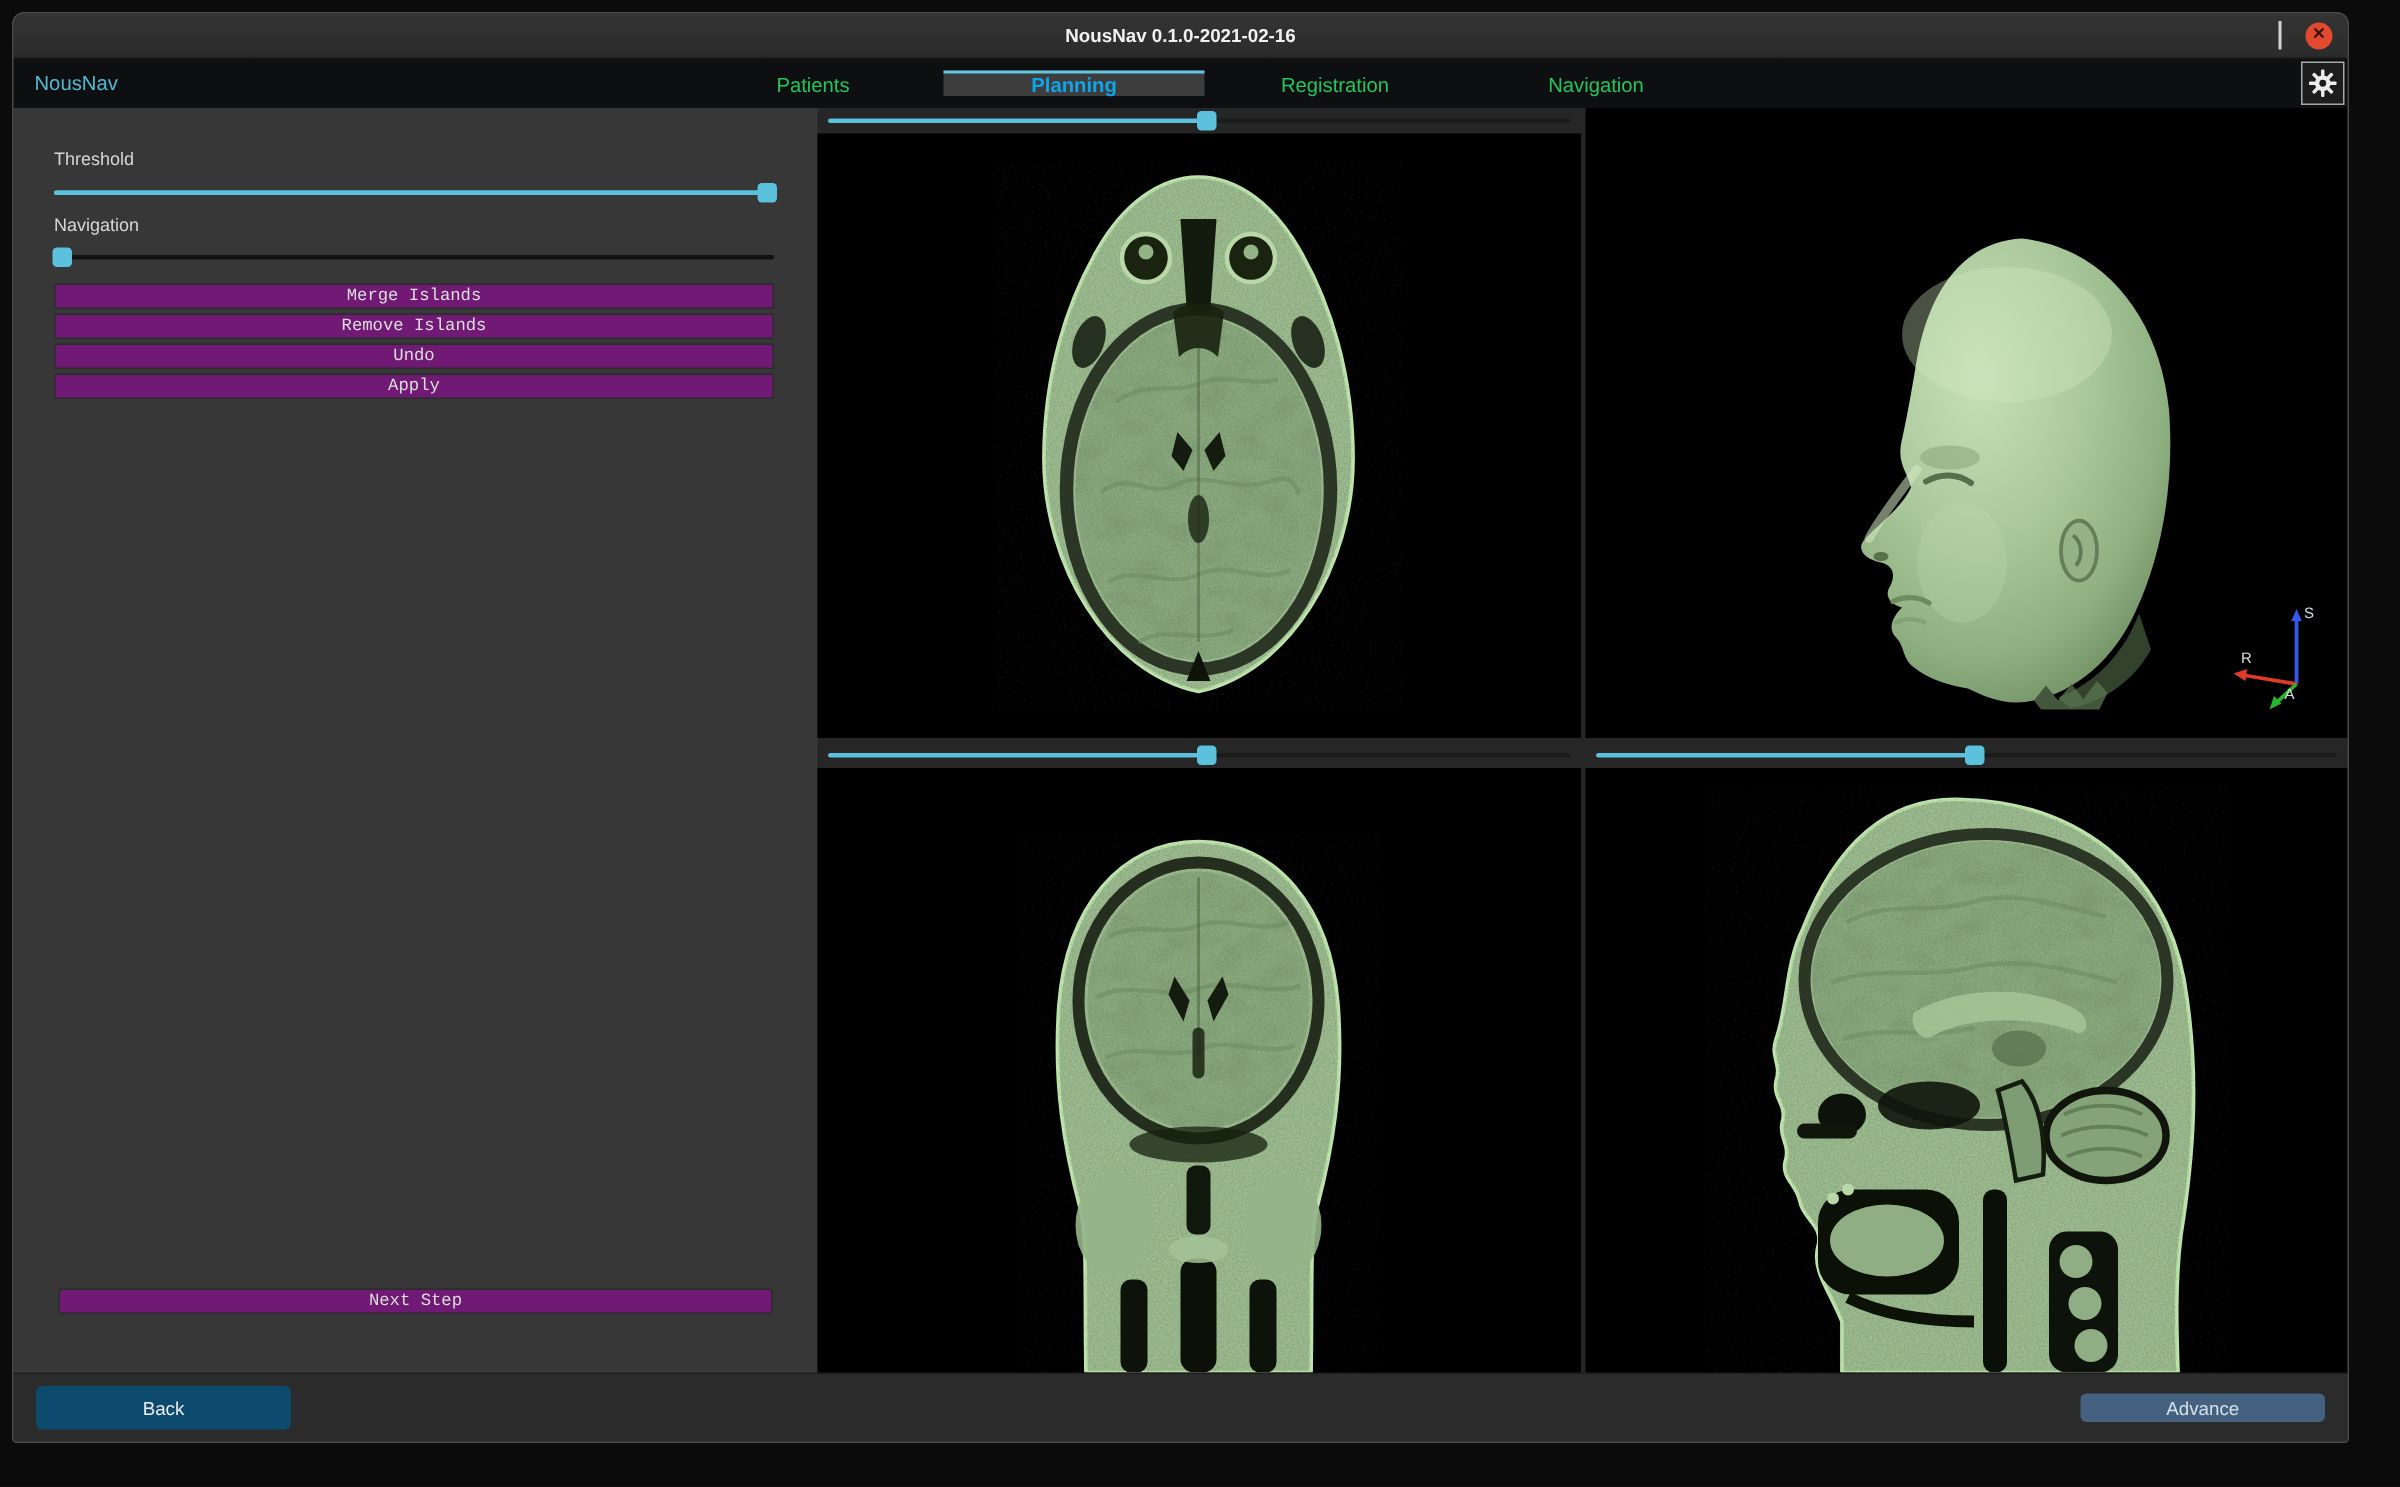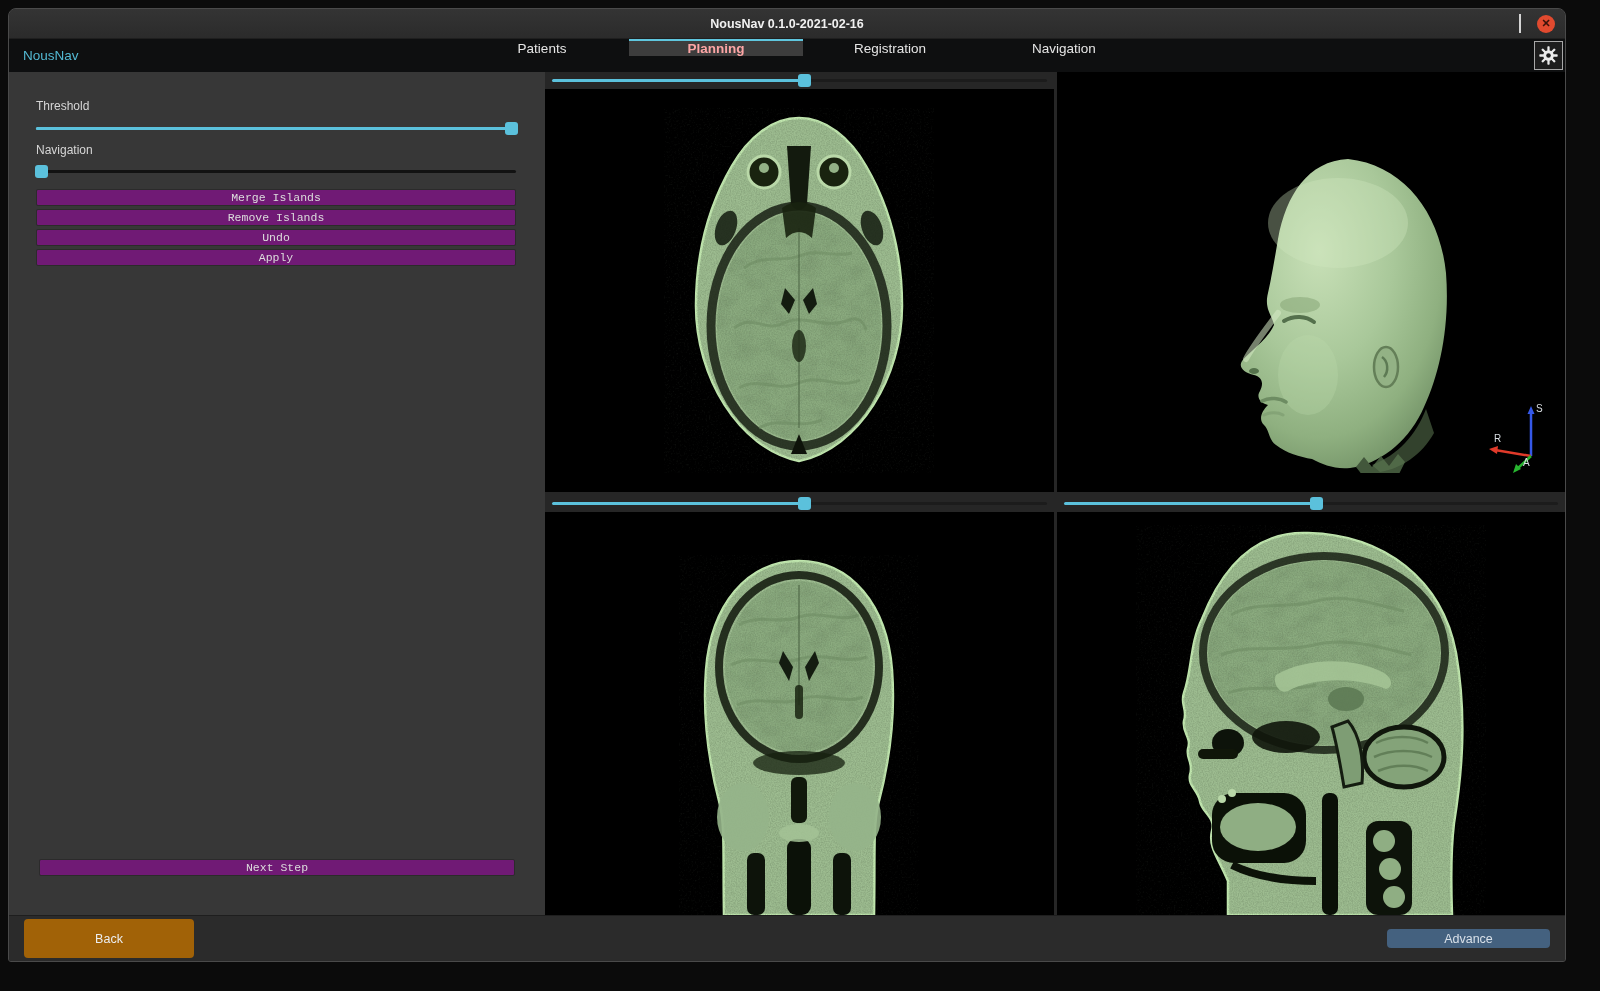--- a/index.html
+++ b/index.html
@@ -16,27 +16,27 @@
   .title-text { color:#f1f1f1; font-size:12.5px; font-weight:bold; }
   .winbtns { position:absolute; right:10px; top:0; height:100%; display:flex; align-items:center; gap:16px; }
   .minimize-glyph { width:10px; height:2px; background:#d4d4d4; }
   .maximize-glyph { width:9px; height:9px; border:1.5px solid #d4d4d4; }
   .close-circle { width:18px; height:18px; border-radius:50%; background:#e14a2f;
                   display:flex; align-items:center; justify-content:center;
                   color:#3a120a; font-size:11px; font-weight:bold; line-height:1; }
 
   
   .navbar { height:33px; flex:0 0 33px; background:#0e0f10; position:relative;
-            display:flex; align-items:flex-start; }
+            display:flex; align-items:center; }
   .brand { position:absolute; left:14px; top:0; height:100%; display:flex; align-items:center;
            color:#53b9d3; font-size:13.5px; }
   .tabs { margin:0 auto; display:flex; transform:translateX(16px); }
   .tab { width:174px; display:flex; align-items:center; justify-content:center;
-         color:#e5e5e5; font-size:13.5px; border-top:2px solid transparent; cursor:pointer; }
-  .tab.active { background:#3d3d3d; color:#fca5a5; font-weight:bold; border-top-color:#5fc6de; }
+         color:#22c55e; font-size:13.5px; border-top:2px solid transparent; cursor:pointer; }
+  .tab.active { background:#3d3d3d; color:#0ea5e9; font-weight:bold; border-top-color:#5fc6de; }
   .gear-btn { position:absolute; right:2px; top:2px; width:29px; height:29px;
               border:1px solid #a8a8a8; background:#1d1d1d;
               display:flex; align-items:center; justify-content:center; cursor:pointer; }
 
   
   .content { flex:1; display:flex; min-height:0; }
 
   .sidebar { width:536px; flex:0 0 536px; background:#373737; position:relative;
              padding:26px 29px 0 27px; }
   .lbl { color:#d6d6d6; font-size:12px; line-height:16px; }
@@ -63,21 +63,21 @@
   .sliderbar { height:17px; flex:0 0 17px; display:flex; align-items:center; padding:0 7px; }
   .sliderbar .slider { flex:1; }
   .canvas { flex:1; background:#000; position:relative; overflow:hidden;
             display:flex; align-items:center; justify-content:center; }
   .canvas.bottom-align { align-items:flex-end; }
   .axes-widget { position:absolute; right:16px; bottom:18px; }
 
   
   .footer { height:46px; flex:0 0 46px; background:#2b2b2b; border-top:1px solid #1e1e1e;
             display:flex; align-items:center; justify-content:space-between; padding:0 15px; }
-  .back-btn { width:170px; height:39px; background:#a16207; border:none; border-radius:4px;
+  .back-btn { width:170px; height:29px; background:#0c4a6e; border:none; border-radius:4px;
               color:#eceef0; font-size:12.5px; cursor:pointer; font-family:"Liberation Sans", sans-serif; }
   .advance-btn { width:163px; height:19px; background:#44617f; border:none; border-radius:4px;
                  color:#d8e0e8; font-size:12.5px; cursor:pointer; font-family:"Liberation Sans", sans-serif; }
 </style>
 </head>
 <body>
 
 <svg width="0" height="0" style="position:absolute" aria-hidden="true">
   <defs>
     <filter id="bgnoise" x="0%" y="0%" width="100%" height="100%">

